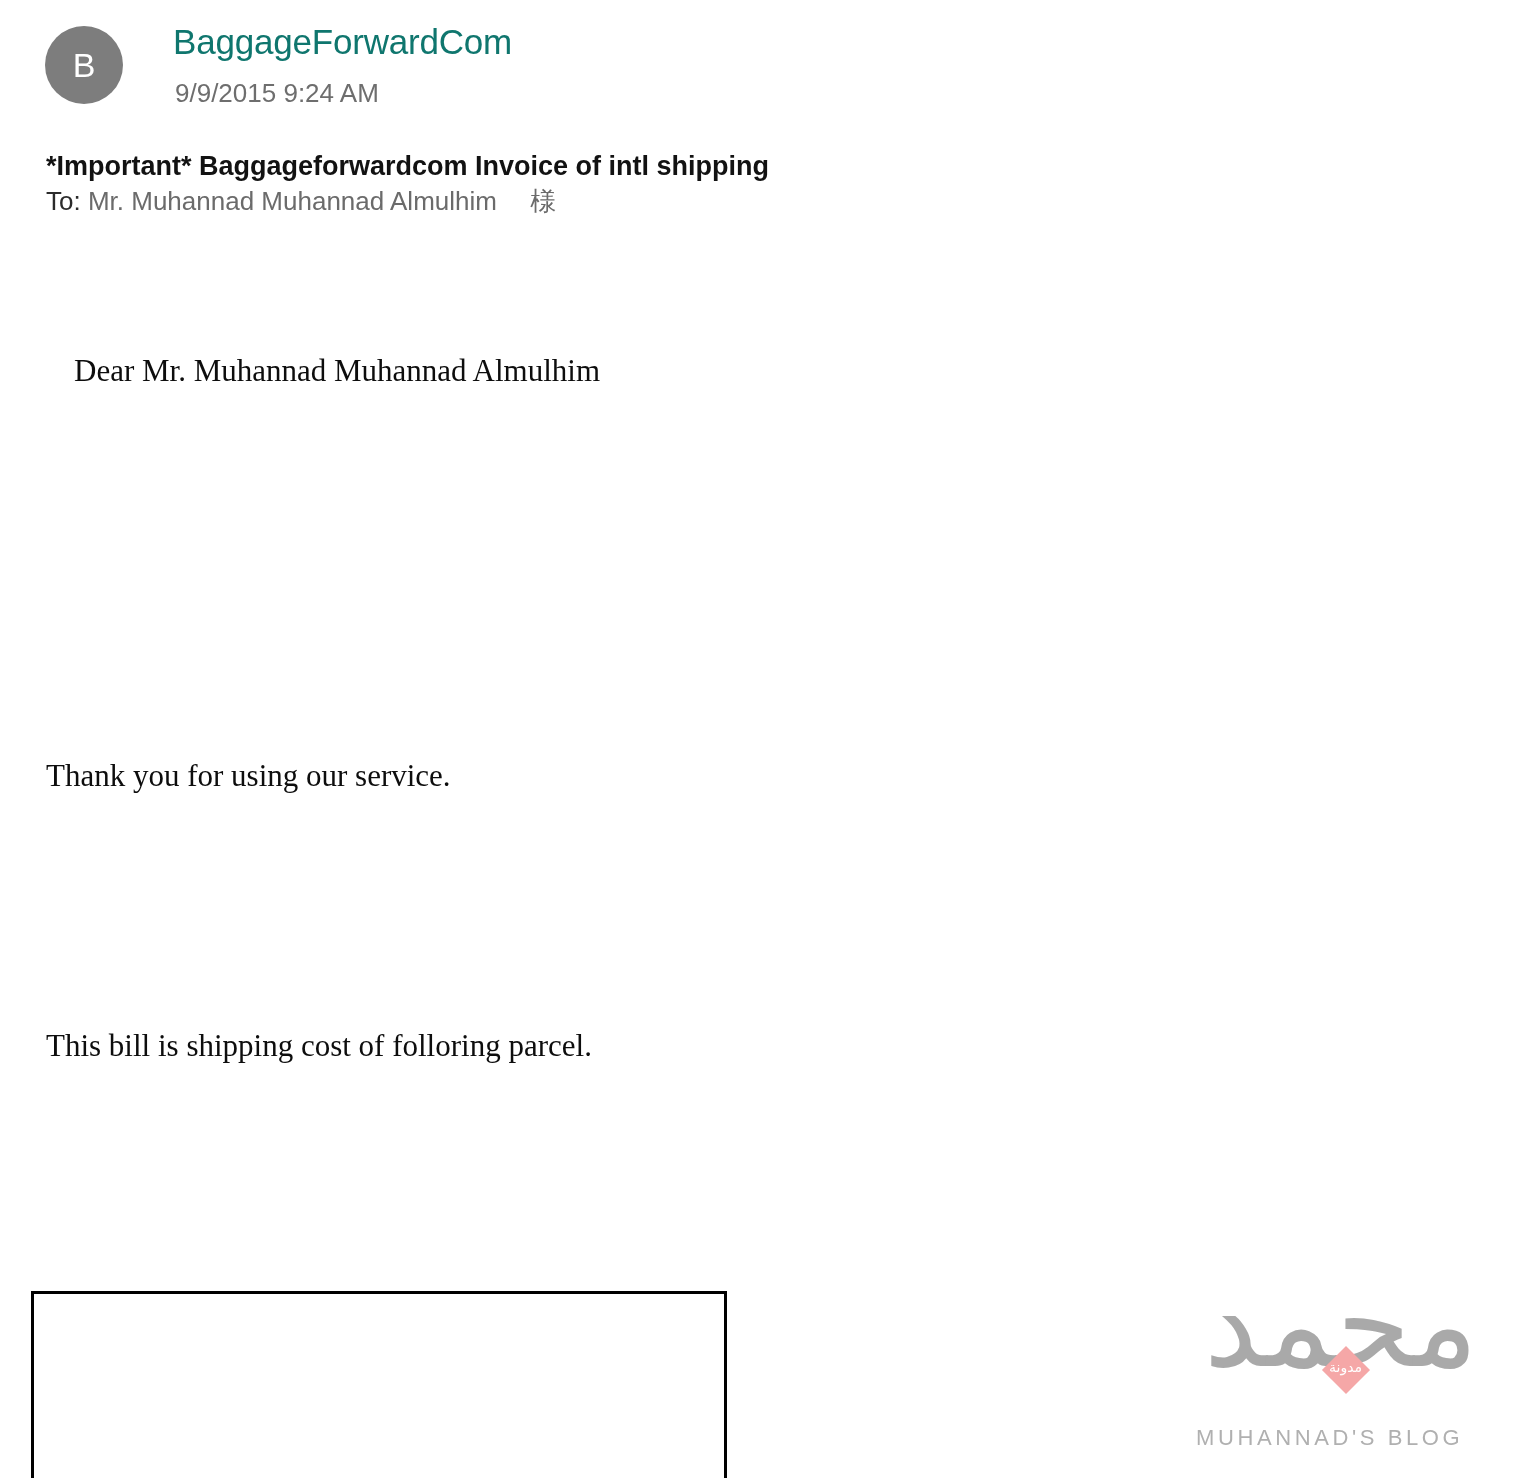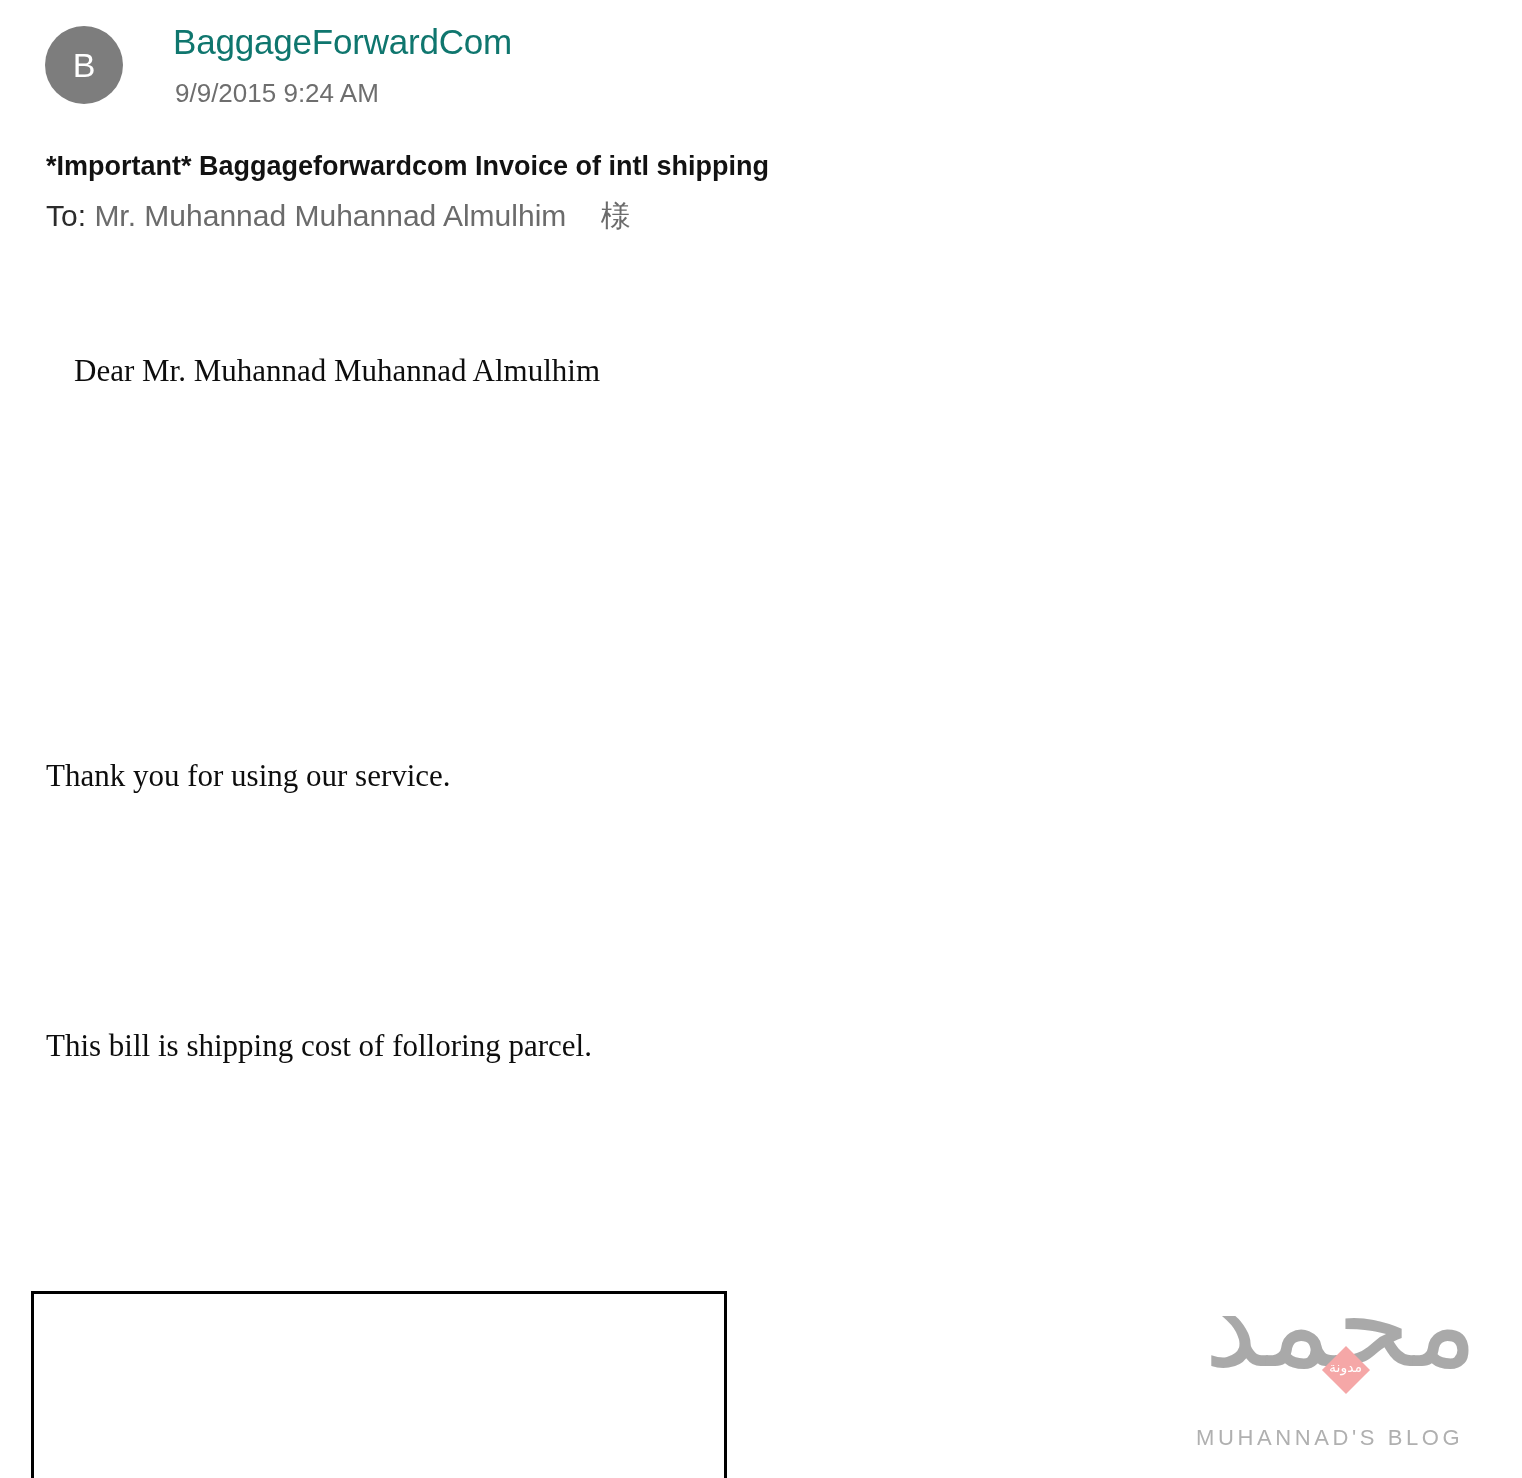--- a/index.html
+++ b/index.html
@@ -66,22 +66,22 @@
     left: 46px;
     top: 151px;
     font-size: 27px;
     font-weight: 700;
     color: #121212;
     white-space: nowrap;
   }
   .to-line {
     position: absolute;
     left: 46px;
-    top: 196px;
-    font-size: 30px;
+    top: 184px;
+    font-size: 26px;
     font-weight: 400;
     white-space: nowrap;
   }
   .to-label { color: #2b2b2b; }
   .to-value { color: #6b6b6b; }
   .to-suffix {
     color: #6b6b6b;
     margin-left: 26px;
     font-family: "DejaVu Sans", sans-serif;
   }

